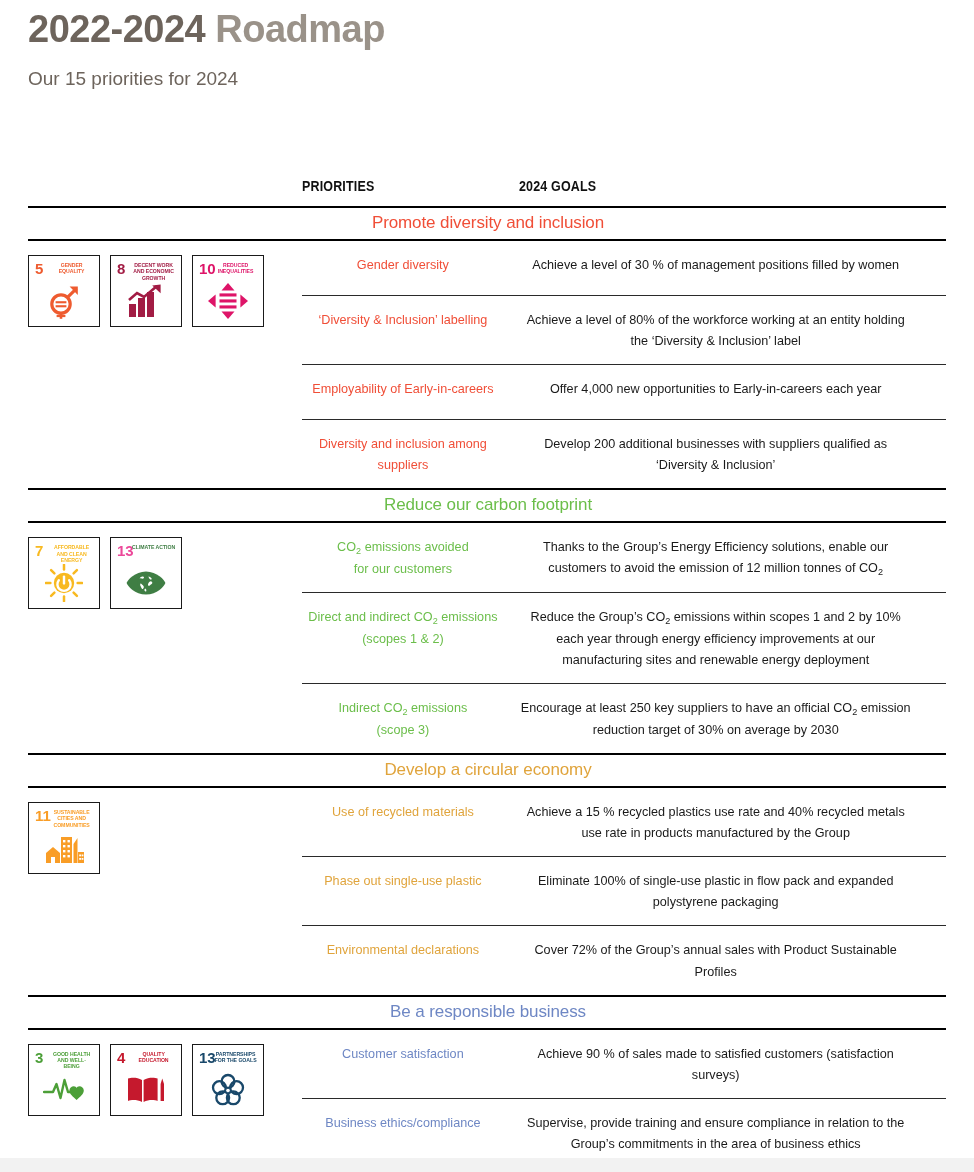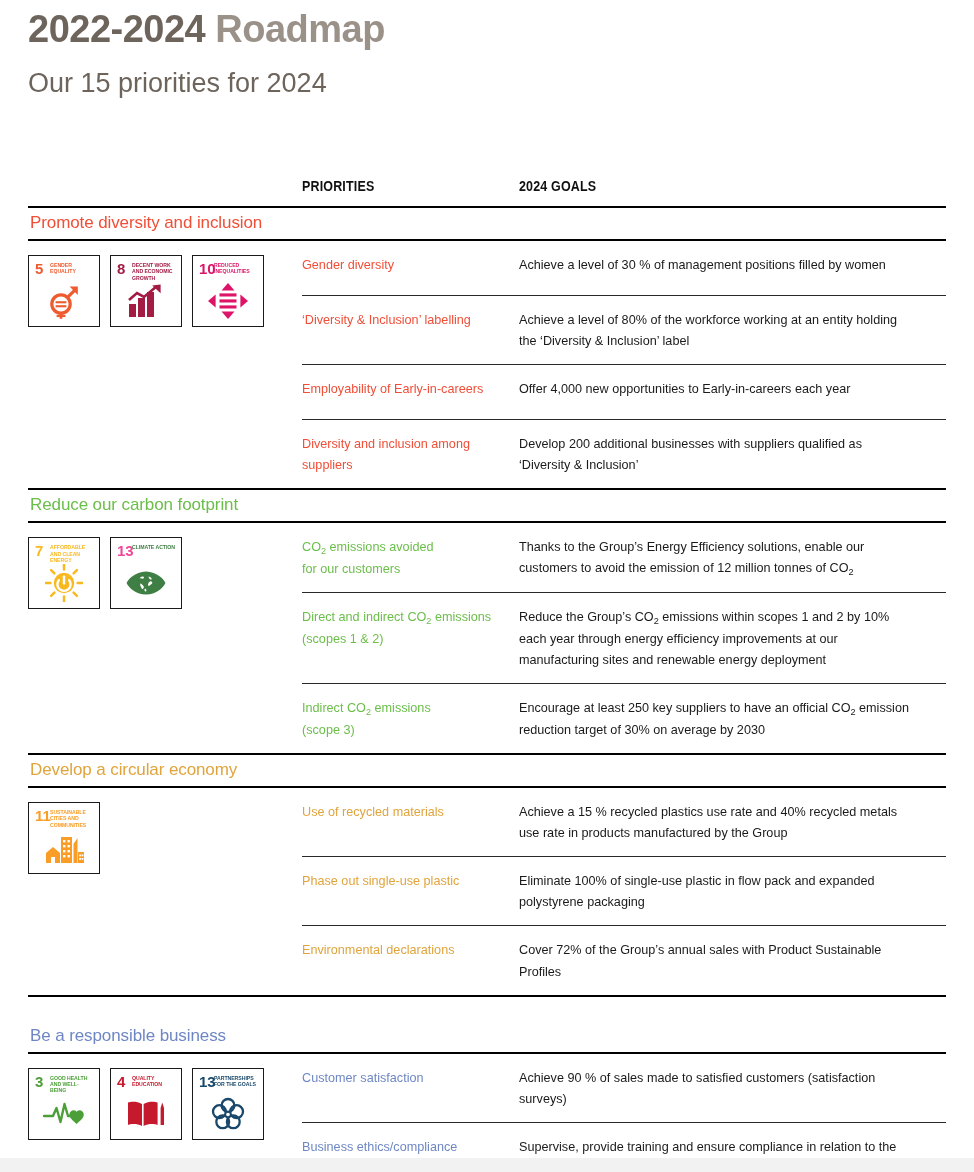--- a/index.html
+++ b/index.html
@@ -4,33 +4,33 @@
 <style>
   html,body{margin:0;padding:0;}
   body{
     width:974px;height:1172px;
     background:#ffffff;
     font-family:"Liberation Sans",sans-serif;
     color:#1a1a1a;
     overflow:hidden;
     position:relative;
   }
-  .page{position:relative;width:974px;height:1172px;box-sizing:border-box;}
+  .page{position:relative;width:974px;height:1172px;box-sizing:border-box;text-align:center;}
 
   
   .title{
     position:absolute;left:28px;top:8px;
     font-size:38px;font-weight:bold;letter-spacing:-0.5px;
     white-space:nowrap;
   }
   .title .t-dark{color:#6d645c;}
   .title .t-light{color:#9a9289;}
   .subtitle{
     position:absolute;left:28px;top:68px;
-    font-size:27px;color:#6d645c;font-weight:normal;
+    font-size:19px;color:#6d645c;font-weight:normal;
     letter-spacing:0px;white-space:nowrap;
   }
 
   
   .table{position:absolute;left:28px;top:150px;width:918px;}
 
   .colhead{height:28px;position:relative;margin-top:28px;}
   .colhead .ch{
     position:absolute;top:0;
     font-size:14.5px;font-weight:bold;color:#111;
@@ -304,21 +304,21 @@
               <div class="rule-row"></div>
               <div class="row">
                 <div class="pri" style="color: rgb(224, 164, 60);">Environmental declarations</div>
                 <div class="goal">Cover 72% of the Group’s annual sales with Product Sustainable Profiles</div>
               </div>
             </div>
           </div>
         </div>
         <div>
           <div class="rule-thick"></div>
-          <div class="sect-head" style="color: rgb(110, 135, 196); margin-top: 24px;">Be a responsible business</div>
+          <div class="sect-head" style="color: rgb(110, 135, 196);">Be a responsible business</div>
           <div class="rule-thick"></div>
           <div class="sect-body">
             <div class="icons">
               <div class="sdg">
                 <div class="num" style="color:#4C9F38">3</div>
                 <div class="lbl" style="color:#4C9F38">GOOD HEALTH AND WELL-BEING</div>
                 <div class="art">
                   <svg width="42" height="24" viewBox="0 0 42 24">
         <path d="M1 14 L10 14 L13.5 6 L17.5 20 L21.5 2 L25 14 L28 14" fill="none" stroke="#4C9F38" stroke-width="2.4" stroke-linejoin="round" stroke-linecap="round"></path>
         <path d="M33.6 22 C30 18.6 26.4 16.4 26.4 12.6 C26.4 9.8 28.6 8.2 30.8 8.2 C32.2 8.2 33.2 9 33.6 9.9 C34 9 35 8.2 36.4 8.2 C38.6 8.2 40.8 9.8 40.8 12.6 C40.8 16.4 37.2 18.6 33.6 22 Z" fill="#4C9F38"></path>

